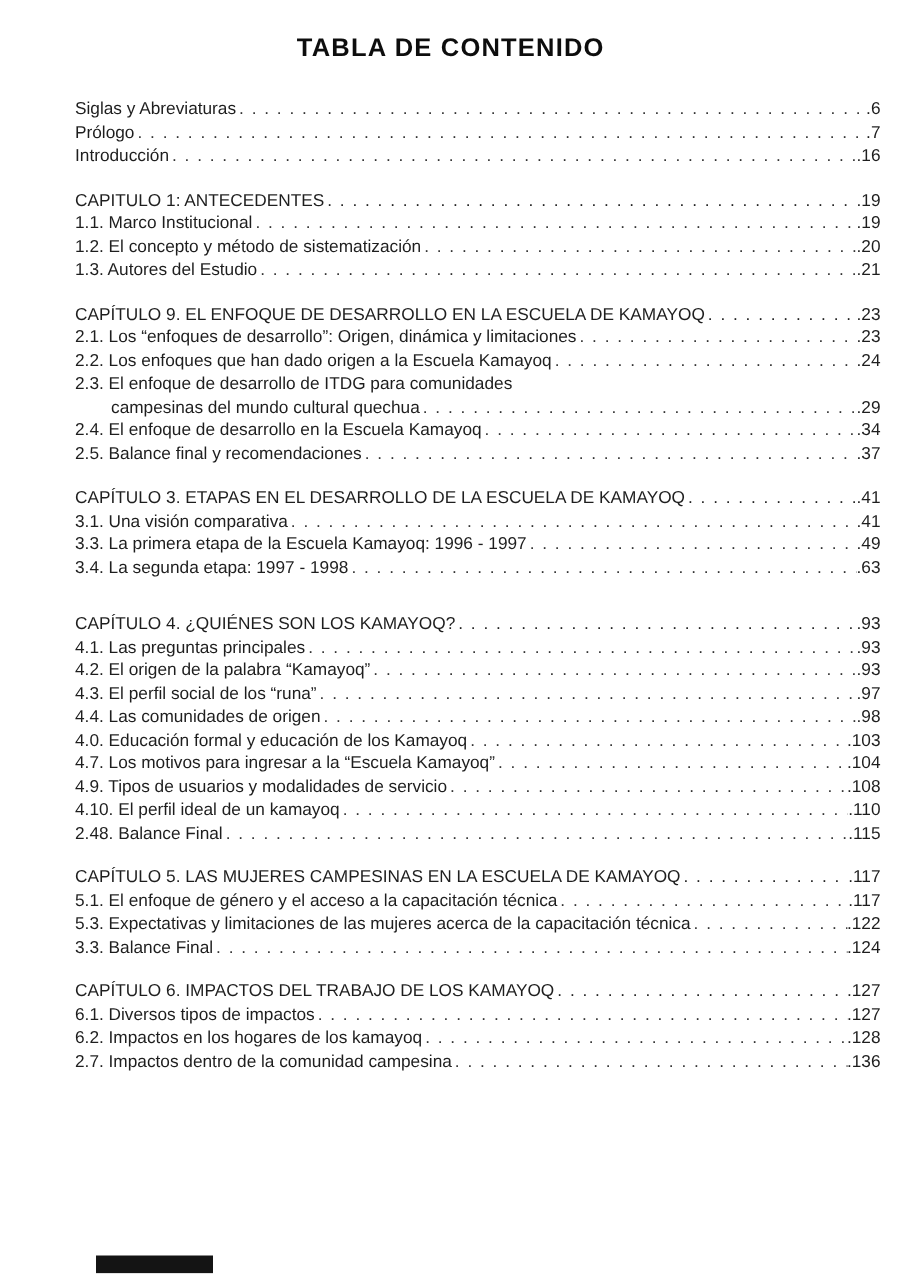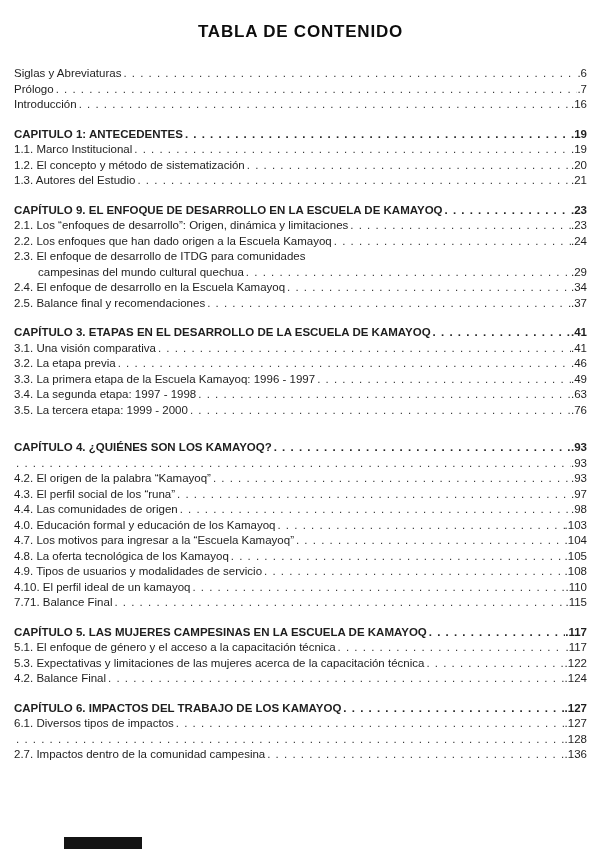--- a/index.html
+++ b/index.html
@@ -21,36 +21,36 @@
     font-size: 17px;
     letter-spacing: 0.8px;
     margin: 4px 0 24px 0;
     color: #0d0d0d;
   }
   .row {
     display: flex;
     align-items: baseline;
     line-height: 15.5px;
   }
-  .row .t { white-space: nowrap; }
+  .row .t { white-space: nowrap; margin-left: 36px; }
   .leader {
     flex: 1 1 auto;
     overflow: hidden;
     white-space: nowrap;
     padding: 0 1px 0 2px;
     color: #333;
   }
   .leader::after {
     content: ". . . . . . . . . . . . . . . . . . . . . . . . . . . . . . . . . . . . . . . . . . . . . . . . . . . . . . . . . . . . . . . . . . . . . . . . . . . . . . . . . . . . . . . . . . . . . . . . . . . . . . . . . . . . . . . . . . . . . . . .";
     letter-spacing: 1px;
   }
   .pg { white-space: nowrap; }
   .section { margin-top: 14px; }
   .section.first { margin-top: 0; }
-  .bold { font-weight: bold; }
+  .bold { font-weight: normal; }
   .bold .leader { color: #222; }
   .indent { padding-left: 24px; align-items: flex-end; }
   .bottom-mark {
     position: absolute;
     left: 64px;
     bottom: 0;
     width: 78px;
     height: 12px;
     background: #141414;
   }
@@ -144,48 +144,39 @@
         <span class="t">CAPÍTULO 3. ETAPAS EN EL DESARROLLO DE LA ESCUELA DE KAMAYOQ</span>
         <span class="leader"></span>
         <span class="pg">.41</span>
       </div>
     <div class="row">
         <span class="t">3.1. Una visión comparativa</span>
         <span class="leader"></span>
         <span class="pg">.41</span>
       </div>
     <div class="row">
-        <span class="t">3.2. La etapa previa</span>
-        <span class="leader"></span>
-        <span class="pg">.46</span>
-      </div>
-    <div class="row">
         <span class="t">3.3. La primera etapa de la Escuela Kamayoq: 1996 - 1997</span>
         <span class="leader"></span>
         <span class="pg">.49</span>
       </div>
     <div class="row">
         <span class="t">3.4. La segunda etapa: 1997 - 1998</span>
         <span class="leader"></span>
         <span class="pg">.63</span>
       </div>
-    <div class="row">
-        <span class="t">3.5. La tercera etapa: 1999 - 2000</span>
-        <span class="leader"></span>
-        <span class="pg">.76</span>
-      </div>
   </div>
 
   <div class="section" style="margin-top:22px;">
     <div class="row bold">
         <span class="t">CAPÍTULO 4. ¿QUIÉNES SON LOS KAMAYOQ?</span>
         <span class="leader"></span>
         <span class="pg">.93</span>
       </div>
     <div class="row">
+        <span class="t">4.1. Las preguntas principales</span>
         <span class="leader"></span>
         <span class="pg">.93</span>
       </div>
     <div class="row">
         <span class="t">4.2. El origen de la palabra “Kamayoq”</span>
         <span class="leader"></span>
         <span class="pg">.93</span>
       </div>
     <div class="row">
         <span class="t">4.3. El perfil social de los “runa”</span>
@@ -201,36 +192,31 @@
         <span class="t">4.0. Educación formal y educación de los Kamayoq</span>
         <span class="leader"></span>
         <span class="pg">.103</span>
       </div>
     <div class="row">
         <span class="t">4.7. Los motivos para ingresar a la “Escuela Kamayoq”</span>
         <span class="leader"></span>
         <span class="pg">.104</span>
       </div>
     <div class="row">
-        <span class="t">4.8. La oferta tecnológica de los Kamayoq</span>
-        <span class="leader"></span>
-        <span class="pg">.105</span>
-      </div>
-    <div class="row">
         <span class="t">4.9. Tipos de usuarios y modalidades de servicio</span>
         <span class="leader"></span>
         <span class="pg">.108</span>
       </div>
     <div class="row">
         <span class="t">4.10. El perfil ideal de un kamayoq</span>
         <span class="leader"></span>
         <span class="pg">.110</span>
       </div>
     <div class="row">
-        <span class="t">7.71. Balance Final</span>
+        <span class="t">2.48. Balance Final</span>
         <span class="leader"></span>
         <span class="pg">.115</span>
       </div>
   </div>
 
   <div class="section">
     <div class="row bold">
         <span class="t">CAPÍTULO 5. LAS MUJERES CAMPESINAS EN LA ESCUELA DE KAMAYOQ</span>
         <span class="leader"></span>
         <span class="pg">.117</span>
@@ -239,38 +225,39 @@
         <span class="t">5.1. El enfoque de género y el acceso a la capacitación técnica</span>
         <span class="leader"></span>
         <span class="pg">.117</span>
       </div>
     <div class="row">
         <span class="t">5.3. Expectativas y limitaciones de las mujeres acerca de la capacitación técnica</span>
         <span class="leader"></span>
         <span class="pg">.122</span>
       </div>
     <div class="row">
-        <span class="t">4.2. Balance Final</span>
+        <span class="t">3.3. Balance Final</span>
         <span class="leader"></span>
         <span class="pg">.124</span>
       </div>
   </div>
 
   <div class="section">
     <div class="row bold">
         <span class="t">CAPÍTULO 6. IMPACTOS DEL TRABAJO DE LOS KAMAYOQ</span>
         <span class="leader"></span>
         <span class="pg">.127</span>
       </div>
     <div class="row">
         <span class="t">6.1. Diversos tipos de impactos</span>
         <span class="leader"></span>
         <span class="pg">.127</span>
       </div>
     <div class="row">
+        <span class="t">6.2. Impactos en los hogares de los kamayoq</span>
         <span class="leader"></span>
         <span class="pg">.128</span>
       </div>
     <div class="row">
         <span class="t">2.7. Impactos dentro de la comunidad campesina</span>
         <span class="leader"></span>
         <span class="pg">.136</span>
       </div>
   </div>
 

